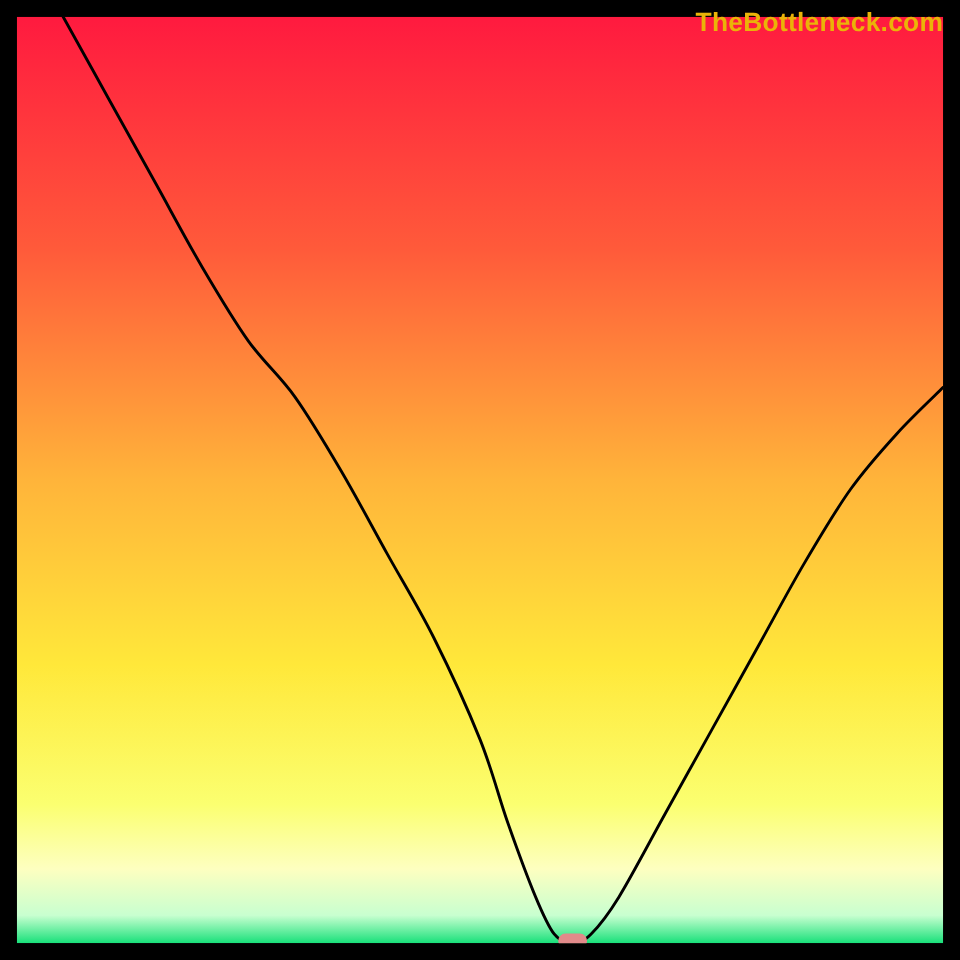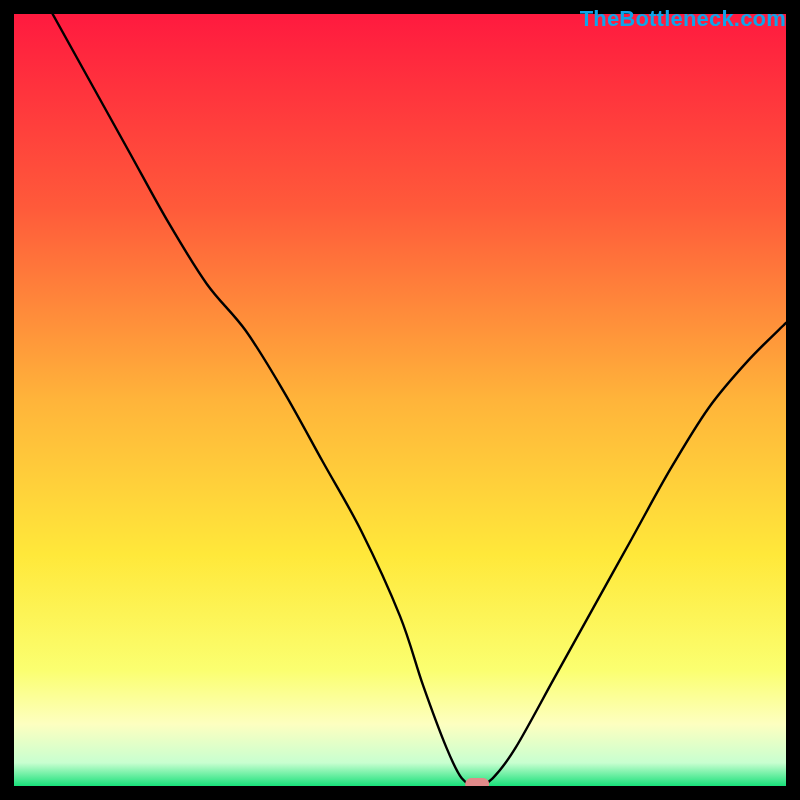--- a/index.html
+++ b/index.html
@@ -14,21 +14,21 @@
   .frame {
     position: relative;
     width: 800px;
     height: 800px;
     background: #000;
   }
   .watermark {
     position: absolute;
     top: 6px;
     right: 14px;
-    color: #0ea5e9;
+    color: #eab308;
     font-size: 22px;
     font-weight: 600;
     letter-spacing: 0.2px;
     z-index: 5;
     user-select: none;
   }
   svg.plot {
     position: absolute;
     left: 14px;
     top: 14px;

